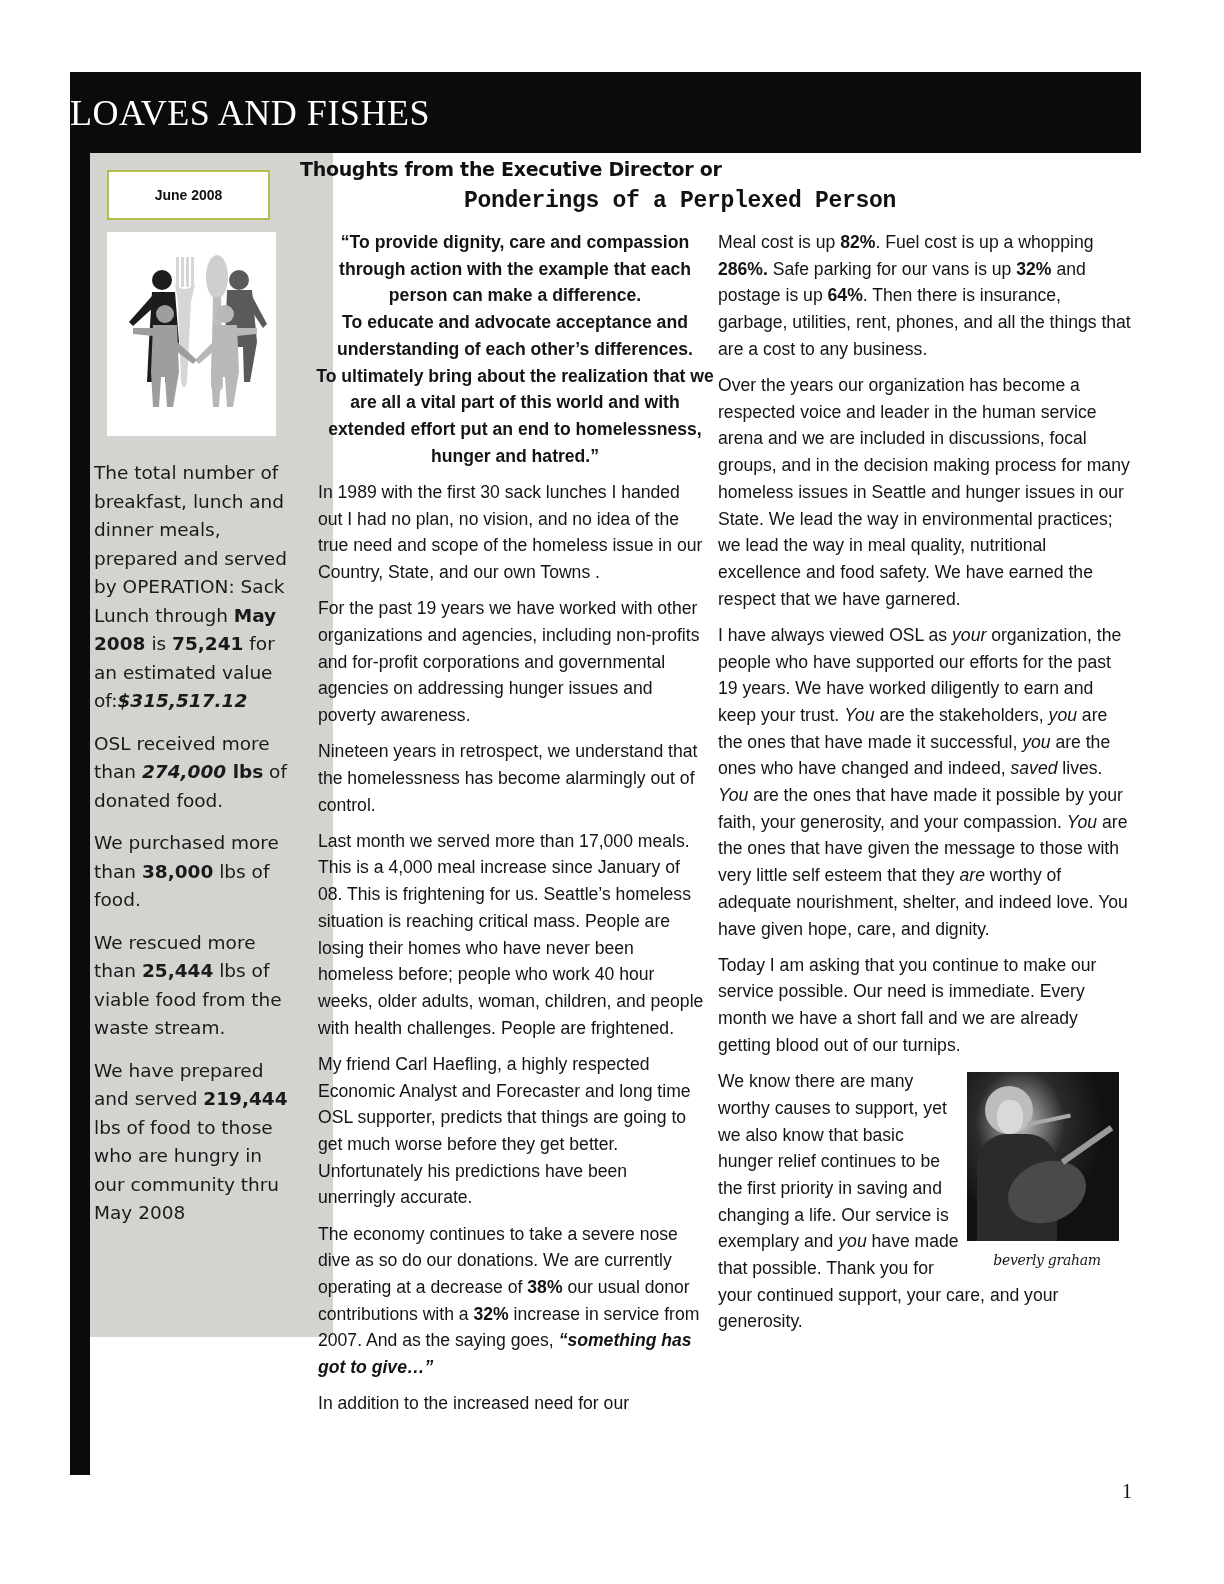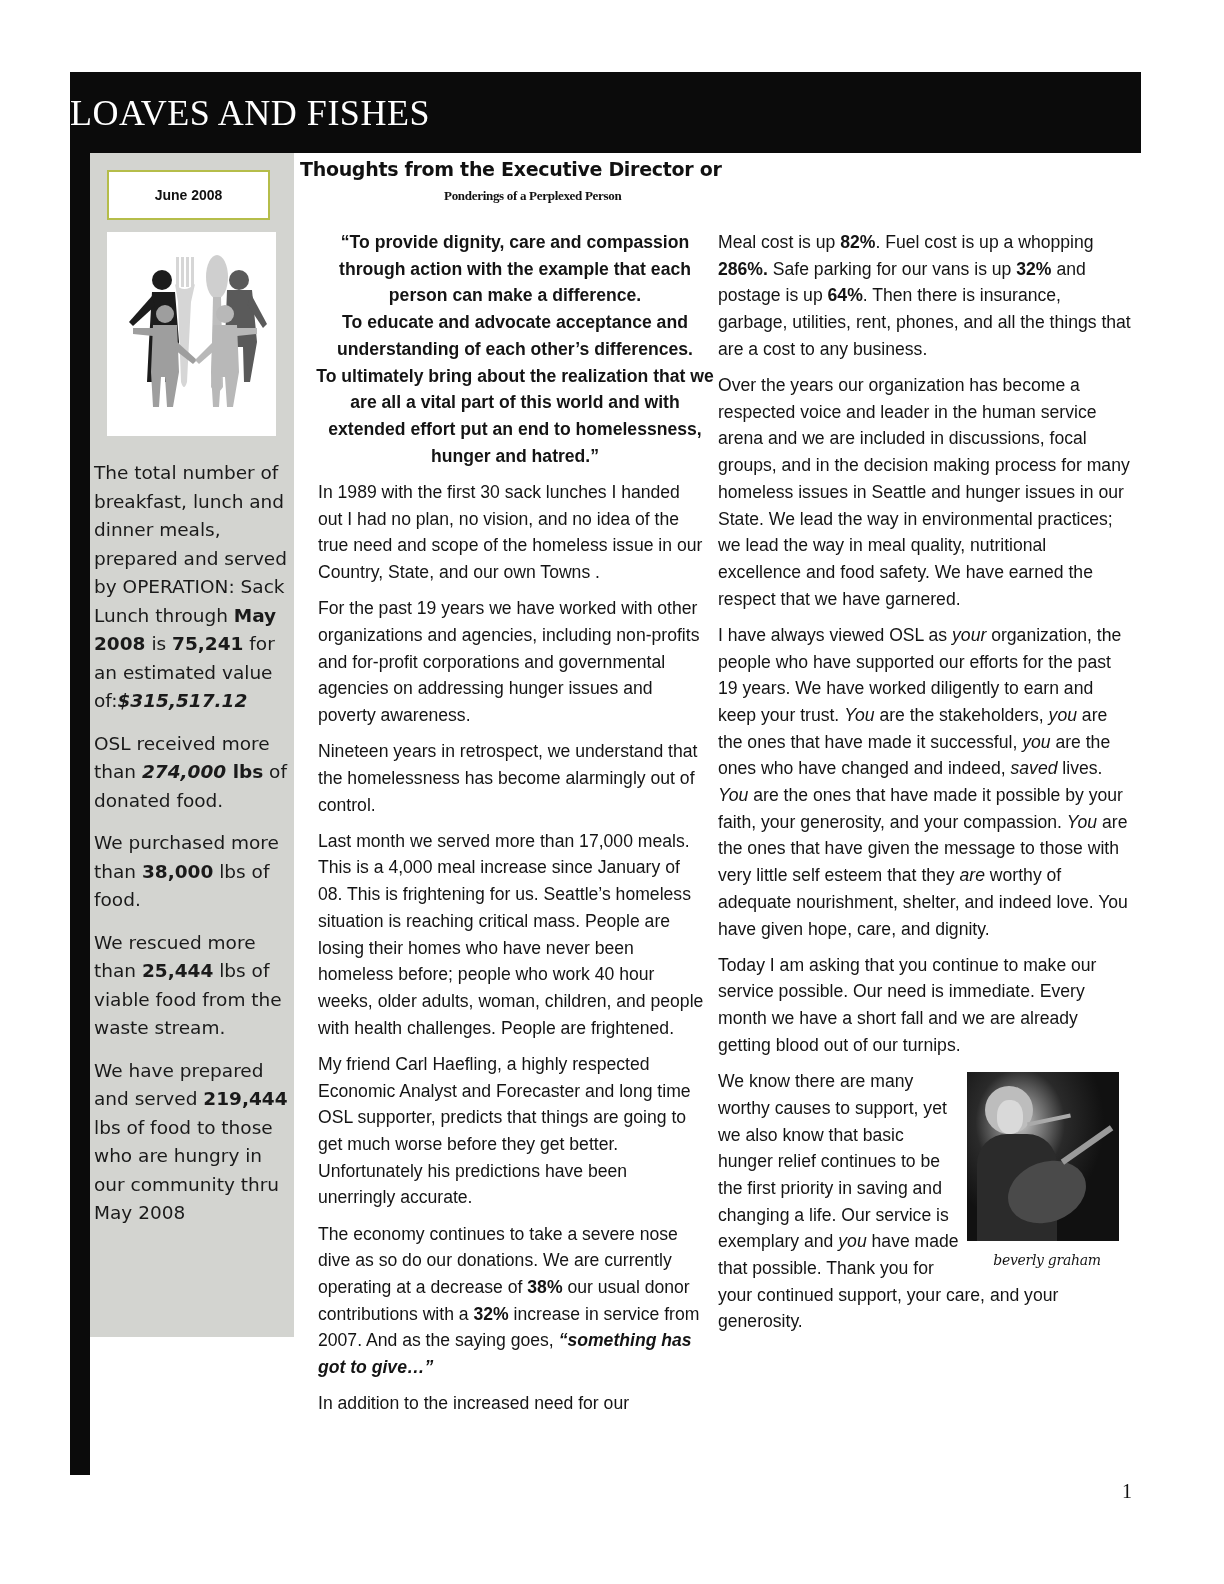--- a/index.html
+++ b/index.html
@@ -1,28 +1,28 @@
 <!DOCTYPE html>
 <html><head>
 <meta charset="utf-8">
 <style>
   html, body { margin: 0; padding: 0; background: #ffffff; }
   body { width: 1224px; height: 1584px; position: relative; overflow: hidden; font-family: "Liberation Sans", sans-serif; color: #111; }
   .header { position: absolute; left: 70px; top: 72px; width: 1071px; height: 81px; background: #0b0b0b; }
   .masthead { position: absolute; left: 0; right: 0; top: 20px; text-align: left; color: #ffffff; font-family: "Liberation Serif", serif; font-size: 36px; letter-spacing: 0.5px; font-weight: normal; }
   .left-strip { position: absolute; left: 70px; top: 153px; width: 20px; height: 1322px; background: #0b0b0b; }
-  .sidebar { position: absolute; left: 90px; top: 153px; width: 204px; height: 1184px; background: #d3d4d0; }
+  .sidebar { position: absolute; left: 90px; top: 153px; width: 204px; height: 1184px; background: #d3d4d0; padding-left: 39px; }
   .date-box { position: absolute; left: 17px; top: 17px; width: 163px; height: 50px; background: #fff; border: 2px solid #b5bd4a; box-sizing: border-box; text-align: center; line-height: 46px; font-size: 14px; font-weight: bold; font-family: "Liberation Sans", sans-serif; }
   .logo-frame { position: absolute; left: 17px; top: 79px; width: 169px; height: 204px; background: #ffffff; }
   .stats { position: absolute; left: 4px; top: 306px; width: 198px; font-family: "DejaVu Sans", sans-serif; font-size: 18.5px; line-height: 28.5px; color: #1a1a1a; }
   .stats p { margin: 0 0 14px 0; }
   .stats b { font-weight: bold; }
   .stats i { font-weight: bold; }
   .title1 { position: absolute; left: 300px; top: 158px; font-family: "DejaVu Sans", sans-serif; font-weight: bold; font-size: 19px; letter-spacing: -0.3px; }
-  .title2 { position: absolute; left: 444px; top: 188px; font-family: Liberation Serif, serif; font-weight: bold; font-size: 13px; letter-spacing: -0.3px; }
+  .title2 { position: absolute; left: 464px; top: 188px; font-family: Liberation Mono, monospace; font-weight: bold; font-size: 23px; letter-spacing: -0.3px; }
   .col { position: absolute; font-family: "Liberation Sans", sans-serif; font-size: 17.6px; line-height: 26.7px; color: #141414; }
   .col p { margin: 0 0 9.5px 0; }
   .col1 { left: 318px; top: 229px; width: 390px; }
   .col2 { left: 718px; top: 229px; width: 415px; }
   .mission { text-align: center; font-weight: bold; margin-left: -4px !important; margin-right: -8px !important; }
   .photo-block { float: right; width: 160px; margin: 4px 6px 0 8px; }
   .photo { width: 152px; height: 169px; background: radial-gradient(ellipse at 35% 30%, #c9c9c9 0, #8a8a8a 12%, #2a2a2a 32%, #111 60%), #111; position: relative; overflow: hidden; }
   .photo .hair { position: absolute; left: 18px; top: 14px; width: 48px; height: 48px; border-radius: 50%; background: #bdbdbd; }
   .photo .face { position: absolute; left: 30px; top: 28px; width: 26px; height: 34px; border-radius: 45%; background: #d9d9d9; }
   .photo .body { position: absolute; left: 10px; top: 62px; width: 80px; height: 110px; border-radius: 30px 30px 0 0; background: #2b2b2b; }

